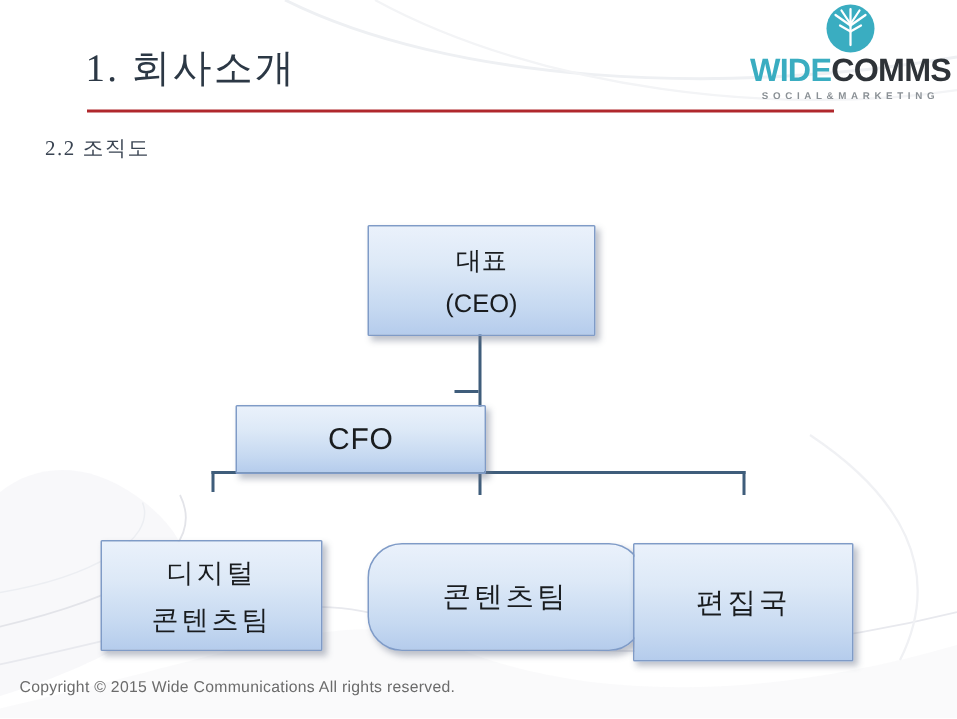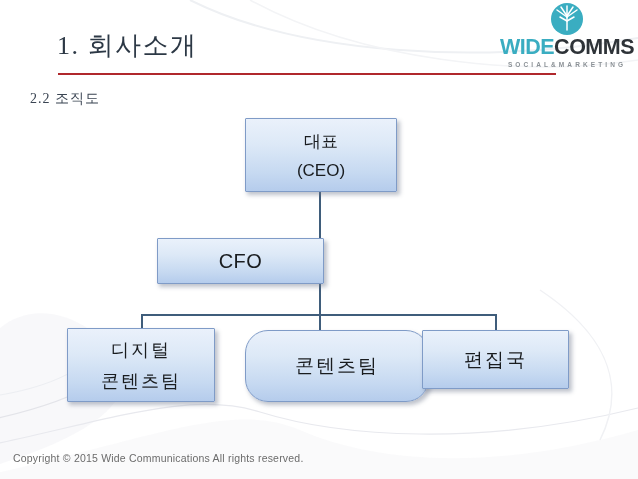--- a/index.html
+++ b/index.html
@@ -27,26 +27,26 @@
   .logo-icon{display:block;margin:0 auto;}
   .logo-word{font-size:21.5px;font-weight:bold;letter-spacing:-0.5px;line-height:1.0;margin-top:1px;}
   .logo-word .w1{color:var(--logo-teal);}
   .logo-word .w2{color:var(--logo-dark);}
   .logo-tagline{margin-top:2px;font-size:6.5px;font-weight:bold;letter-spacing:3.1px;color:#8b9196;}
 
   .node{position:absolute;display:flex;flex-direction:column;align-items:center;justify-content:center;
     background:linear-gradient(180deg,#eaf1fb 0%,#dde9f7 35%,#c6d9f1 75%,#b5ccec 100%);
     border:1.5px solid var(--box-border);border-radius:1px;
     box-shadow:2.5px 3px 4px rgba(110,120,140,0.45);
-    color:#191c1f;text-align:center;}
+    color:#191c1f;text-align:center;margin-top:32px;}
   .node-ceo{left:245px;top:118px;width:152px;height:74px;font-size:17px;gap:8px;}
   .node-cfo{left:157px;top:238px;width:167px;height:46px;font-size:20px;letter-spacing:0.5px;}
   .node-digital{left:67px;top:328px;width:148px;height:74px;font-size:18px;gap:7px;letter-spacing:2px;}
   .node-content{left:245px;top:330px;width:184px;height:72px;font-size:19px;letter-spacing:2px;border-radius:23px;}
-  .node-editorial{left:422px;top:330px;width:147px;height:59px;font-size:19px;letter-spacing:2px;}
+  .node-editorial{left:422px;top:330px;width:147px;height:79px;font-size:19px;letter-spacing:2px;}
 
   .conn{position:absolute;background:var(--connector);}
   .conn-v-ceo{left:319px;top:192px;width:2px;height:138px;}
   .conn-h-cfo{left:303px;top:260px;width:16px;height:2px;}
   .conn-h-main{left:141px;top:314px;width:356px;height:2px;}
   .conn-v-left{left:141px;top:314px;width:2px;height:14px;}
   .conn-v-right{left:495px;top:314px;width:2px;height:16px;}
 
   .footer{position:absolute;left:13px;top:452px;font-size:10.5px;color:#6b6b6b;letter-spacing:0.2px;}
 </style>

